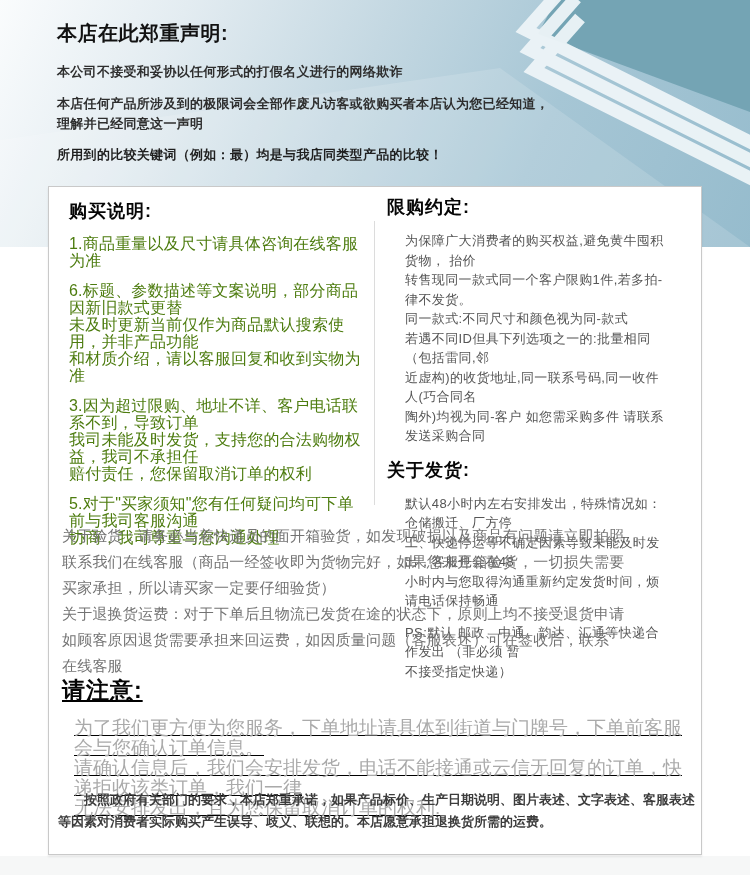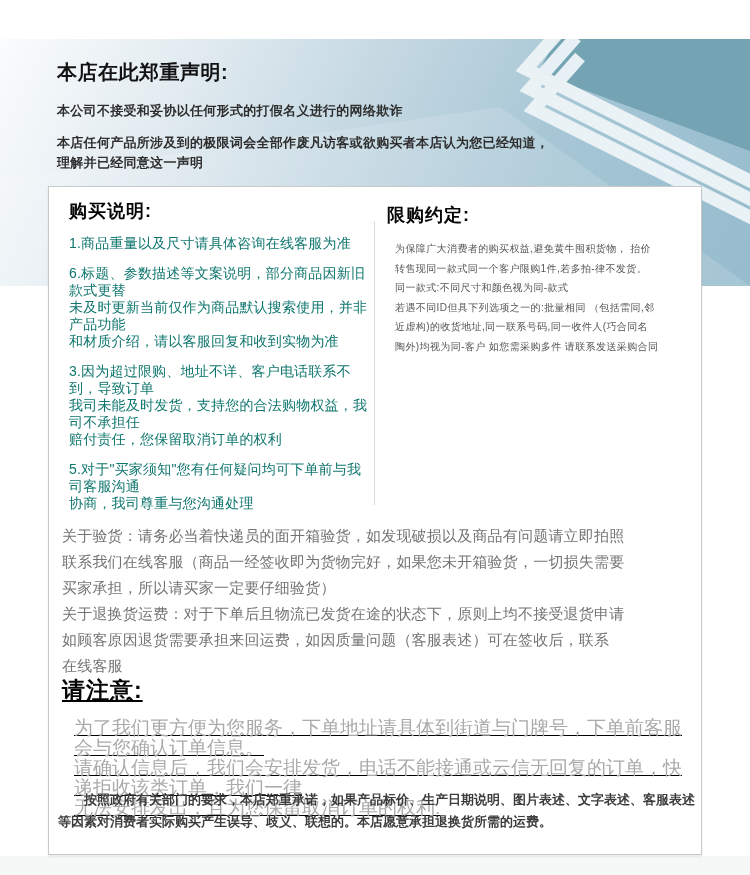--- a/index.html
+++ b/index.html
@@ -2,41 +2,41 @@
 <html style="--banner-teal: #74a4b4; --banner-blue: #9cc0d1; --stripe: #eef5f8; --panel-border: #c9c9c9; --note-gray: #aaaaaa;"><head>
 <meta charset="utf-8">
 <style>
   html,body{margin:0;padding:0;}
   body{width:750px;height:875px;position:relative;background:#ffffff;overflow:hidden;
        font-family:"Liberation Sans","DejaVu Sans",sans-serif;}
   .page{position:absolute;inset:0;}
 
   
   .banner{position:absolute;left:0;top:0;width:750px;height:247px;overflow:hidden;
-    background:linear-gradient(115deg,#fafcfd 0%,#e3ecf1 22%,#c4d8e2 46%,#a6c6d5 70%,#96bccd 100%);margin-top:39px;}
+    background:linear-gradient(115deg,#fafcfd 0%,#e3ecf1 22%,#c4d8e2 46%,#a6c6d5 70%,#96bccd 100%);}
   .teal-wedge{position:absolute;inset:0;background:var(--banner-teal,#74a4b4);
     clip-path:polygon(556px 0px,750px 0px,750px 112px,538px 34px);}
   .shine{position:absolute;inset:0;background:rgba(255,255,255,0.15);
     clip-path:polygon(0px 140px,500px 68px,750px 247px,0px 247px);}
   .stripes{position:absolute;left:0;top:0;width:750px;height:247px;}
   .banner-text{position:absolute;left:57px;top:20px;width:560px;z-index:3;}
   .banner-text h1{font-size:20px;font-weight:700;color:#121212;margin:0 0 15px;letter-spacing:.5px;}
   .bp{font-size:13px;line-height:1.52;color:#2e2e2e;font-weight:600;margin:0 0 12px;
       white-space:pre-line;letter-spacing:.3px;}
   .bp.em{font-weight:700;color:#1f1f1f;}
 
   
   .panel{position:absolute;left:48px;top:186px;width:652px;height:667px;background:#fff;
     border:1px solid var(--panel-border,#c9c9c9);box-shadow:0 2px 2px rgba(0,0,0,0.08);z-index:5;}
   .panel h2{font-size:18px;font-weight:700;color:#060606;margin:0 0 12px;letter-spacing:1px;}
   .col-left{position:absolute;left:20px;top:12px;width:300px;}
-  .col-right{position:absolute;left:338px;top:16px;width:302px;}
+  .col-right{position:absolute;left:338px;top:8px;width:302px;}
   .v-divider{position:absolute;left:325px;top:34px;width:1px;height:284px;background:#dcdcdc;}
-  .item{font-size:14px;line-height:17px;color:#0f766e;margin:8px 0 13px;white-space:pre-line;letter-spacing:.2px;}
-  .rbody{font-size:10px;line-height:19.5px;color:#555;margin:0 8px 12px;white-space:pre-line;letter-spacing:.4px;}
+  .item{font-size:16px;line-height:17px;color:#4d7c0f;margin:8px 0 13px;white-space:pre-line;letter-spacing:.2px;}
+  .rbody{font-size:13px;line-height:19.5px;color:#555;margin:0 18px 12px;white-space:pre-line;letter-spacing:.4px;}
   .rbody.ps{margin-top:2px;}
   .col-right section{margin:0;}
   .wide{position:absolute;left:13px;width:640px;font-size:15px;line-height:26px;color:#737373;
         margin:0;white-space:pre-line;letter-spacing:.2px;}
   .sec-inspection{top:336px;}
   .sec-return{top:414px;}
   .sec-notice{position:absolute;left:13px;top:488px;width:636px;text-decoration:underline;}
   .sec-notice h2{font-size:23px;margin:0 0 12px;letter-spacing:1px;}
   .notice-b{font-size:19px;line-height:20px;color:var(--note-gray,#aaaaaa);margin:12px;white-space:pre-line;}
   .promise{position:absolute;left:9px;top:602px;width:645px;font-size:13px;line-height:22px;
@@ -87,20 +87,28 @@
     <div class="col-right">
       <section>
         <h2>限购约定:</h2>
         <p class="rbody">为保障广大消费者的购买权益,避免黄牛囤积货物， 抬价
 转售现同一款式同一个客户限购1件,若多拍-律不发货。
 同一款式:不同尺寸和颜色视为同-款式
 若遇不同ID但具下列选项之一的:批量相同 （包括雷同,邻
 近虚构)的收货地址,同一联系号码,同一收件人(巧合同名
 陶外)均视为同-客户 如您需采购多件 请联系发送采购合同</p>
       </section>
+      <section>
+        <h2>关于发货:</h2>
+        <p class="rbody">默认48小时内左右安排发出，特殊情况如：仓储搬迁、厂方停
+工、快递停运等不确定因素导致未能及时发出，客服也会在48
+小时内与您取得沟通重新约定发货时间，烦请电话保持畅通</p>
+        <p class="rbody ps">PS:默认 邮政、中通、韵达、汇通等快递合作发出 （非必须 暂
+不接受指定快递）</p>
+      </section>
     </div>
 
     <p class="wide sec-inspection">关于验货：请务必当着快递员的面开箱验货，如发现破损以及商品有问题请立即拍照
 联系我们在线客服（商品一经签收即为货物完好，如果您未开箱验货，一切损失需要
 买家承担，所以请买家一定要仔细验货）</p>
     <p class="wide sec-return">关于退换货运费：对于下单后且物流已发货在途的状态下，原则上均不接受退货申请
 如顾客原因退货需要承担来回运费，如因质量问题（客服表述）可在签收后，联系
 在线客服</p>
 
     <div class="sec-notice">

